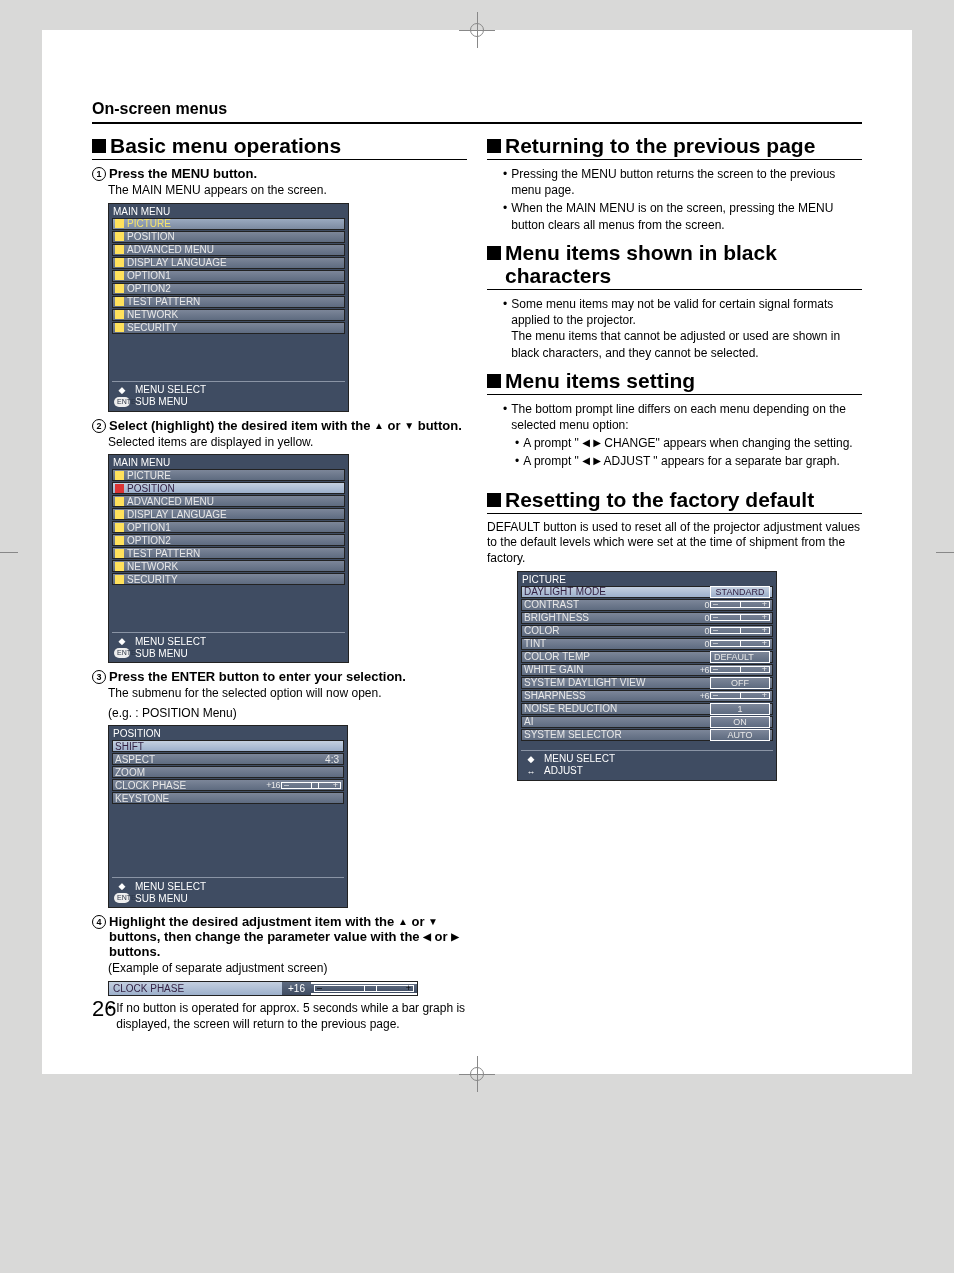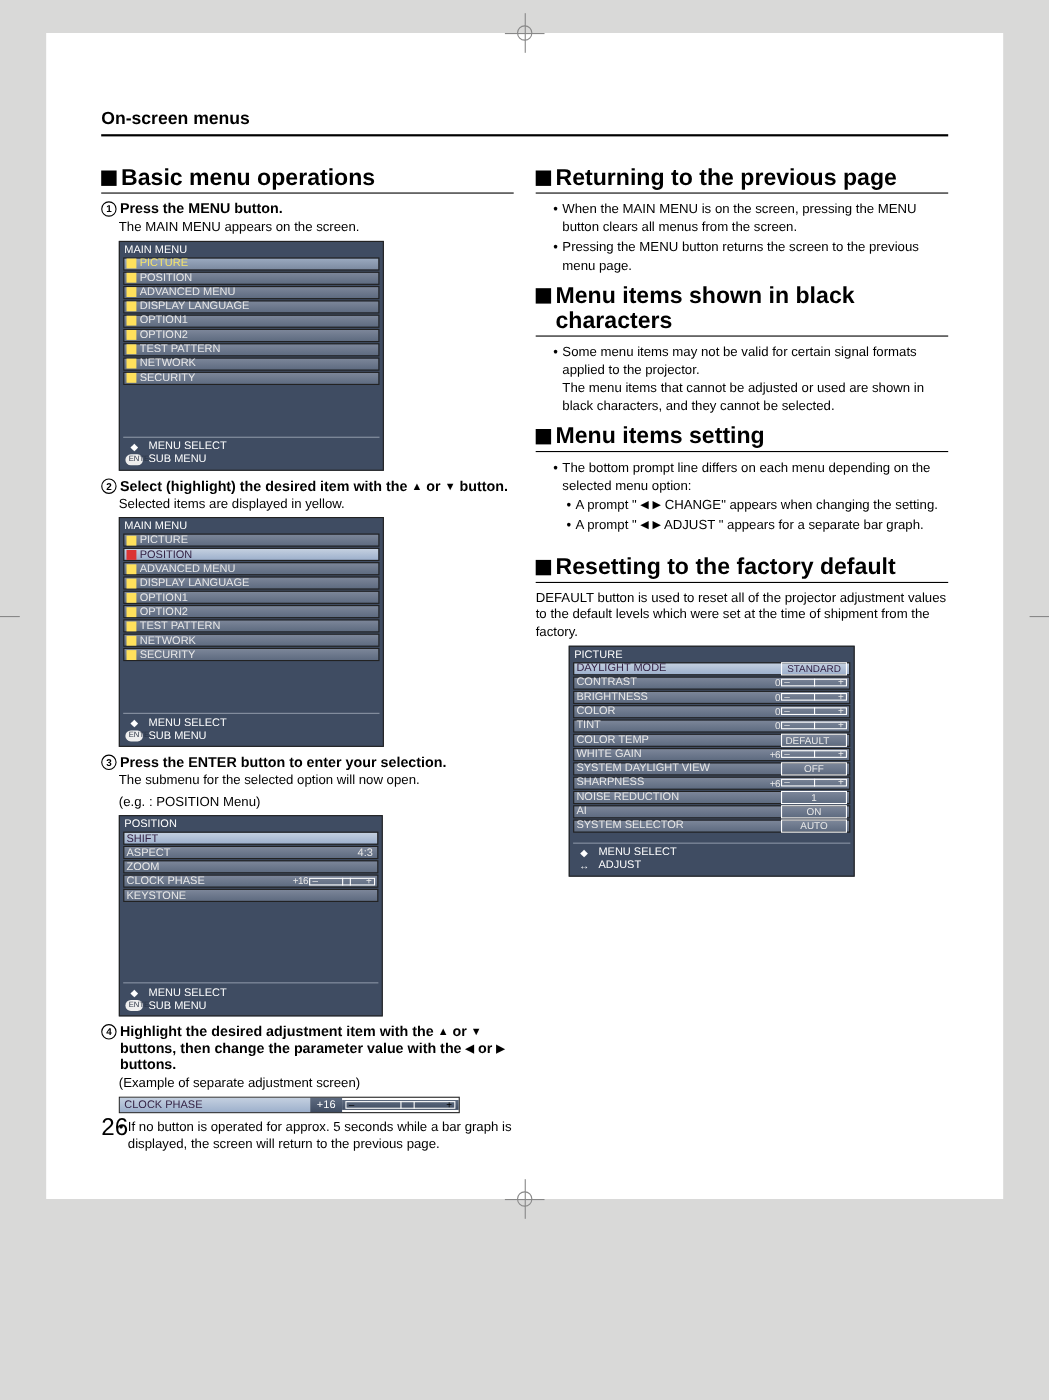--- a/index.html
+++ b/index.html
@@ -15,21 +15,21 @@
     width: 870px;
     margin: 30px auto;
     padding: 70px 50px 40px 50px;
     position: relative;
   }
   .header-title {
     font-size: 16px;
     font-weight: bold;
     border-bottom: 2px solid #000;
     padding-bottom: 4px;
-    margin-bottom: 26px;
+    margin-bottom: 10px;
   }
   .columns { display: flex; gap: 20px; }
   .col { flex: 1; min-width: 0; }
   .section-title {
     font-size: 21px;
     font-weight: bold;
     padding-bottom: 2px;
     border-bottom: 1.5px solid #000;
     margin: 0 0 6px 0;
     display: flex;
@@ -374,24 +374,24 @@
           <span>If no button is operated for approx. 5 seconds while a bar graph is displayed, the screen will return to the previous page.</span>
         </div>
     </div>
 
     <div class="col">
       <div class="section-title">
         <span class="sq"></span>
         <span>Returning to the previous page</span>
       </div>
       <div class="bullet">
+          <span>Pressing the MENU button returns the screen to the previous menu page.</span>
+        </div>
+      <div class="bullet">
           <span>When the MAIN MENU is on the screen, pressing the MENU button clears all menus from the screen.</span>
-        </div>
-      <div class="bullet">
-          <span>Pressing the MENU button returns the screen to the previous menu page.</span>
         </div>
 
       <div class="section-title" style="margin-top:8px">
         <span class="sq"></span>
         <span>Menu items shown in black characters</span>
       </div>
       <div class="bullet">
           <span style="white-space:pre-line">Some menu items may not be valid for certain signal formats applied to the projector.
 The menu items that cannot be adjusted or used are shown in black characters, and they cannot be selected.</span>
         </div>

